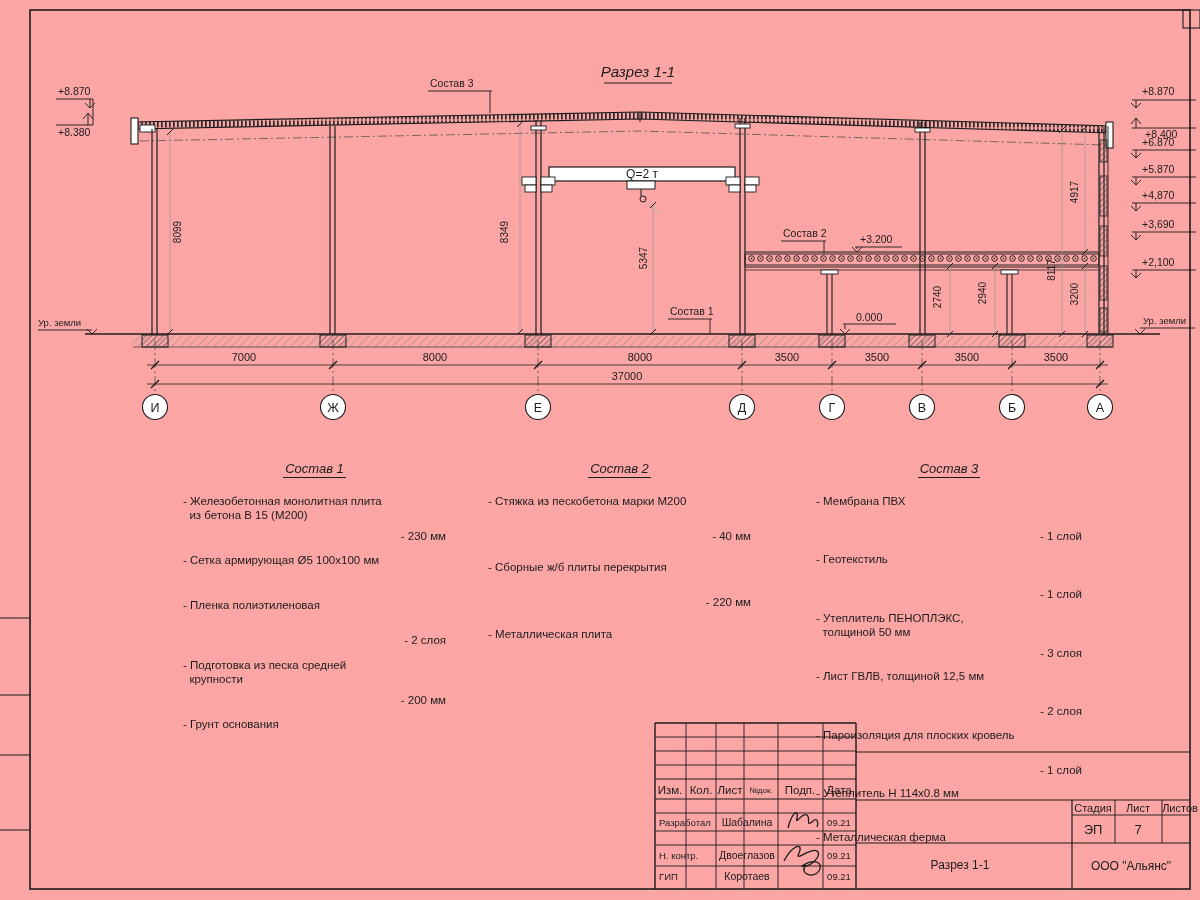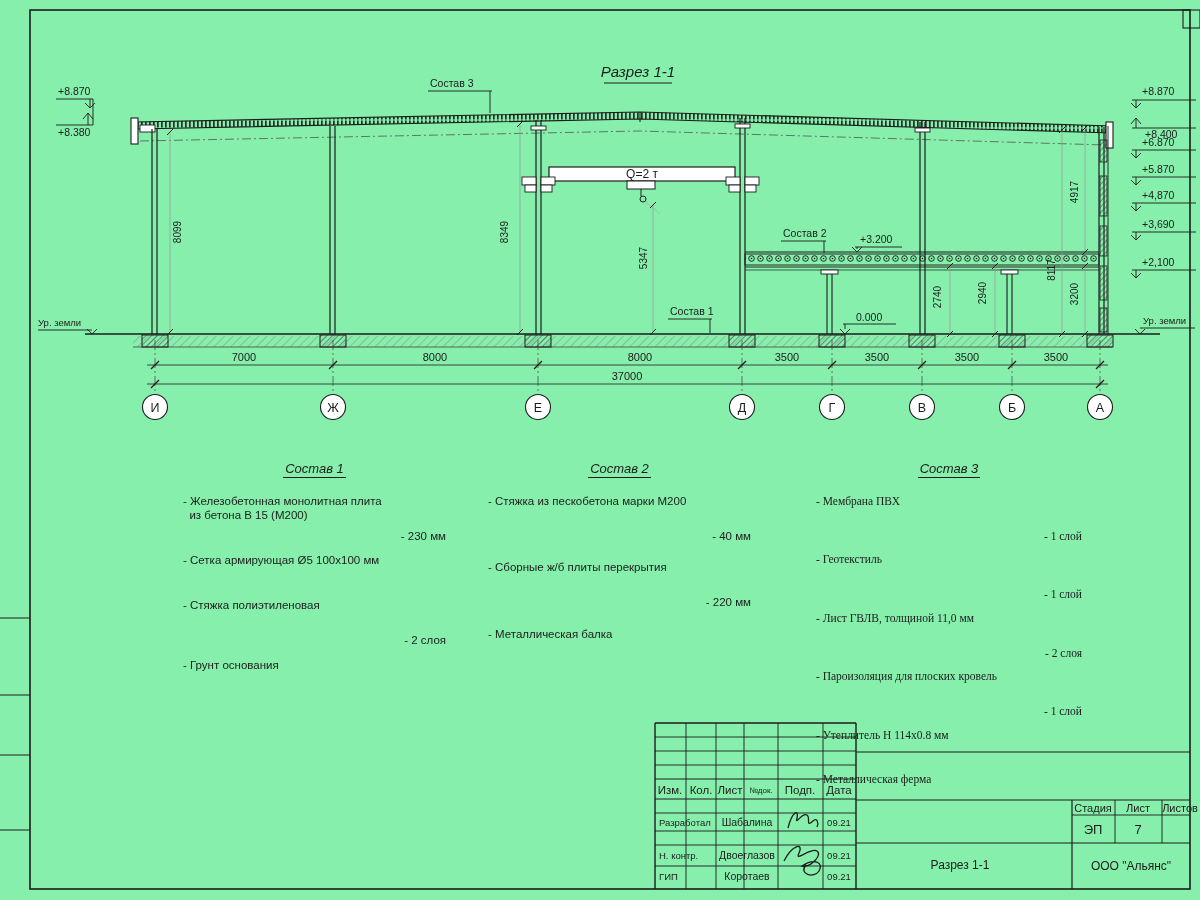--- a/index.html
+++ b/index.html
@@ -1,28 +1,28 @@
 <!DOCTYPE html>
 <html><head>
 <meta charset="utf-8">
 <style>
   html,body{margin:0;padding:0;background:#ffffff;}
-  #sheet{position:relative;width:1200px;height:900px;background:#86efac;overflow:hidden;
+  #sheet{position:relative;width:1200px;height:900px;background:#fca5a5;overflow:hidden;
          font-family:"Liberation Sans", sans-serif;color:#1c1c1c;}
   #draw-svg{position:absolute;left:0;top:0;}
   .abs{position:absolute;}
   .list-block{width:263px;font-size:11.5px;color:#1c1c1c;}
   .list-title{text-align:center;font-style:italic;font-size:13px;margin-bottom:18px;}
   .list-title span{border-bottom:1px solid #1c1c1c;padding:0 2px 1px 2px;}
   .li{display:flex;justify-content:space-between;gap:6px;line-height:1.25;}
   .li-t{white-space:pre-line;}
   .li-v{white-space:nowrap;align-self:flex-end;margin-top:35px;}
   .s1 .li{margin-bottom:10px;}
   .s2 .li{margin-bottom:17px;gap:12px;}
-  .s3 .li{margin-bottom:9px;font-family:Liberation Serif, serif;}
+  .s3 .li{margin-bottom:9px;}
   svg text{fill:#1c1c1c;font-family:"Liberation Sans", sans-serif;}
 </style>
 </head>
 <body>
 
 <div id="sheet">
 
 <svg id="draw-svg" width="1200" height="900" viewBox="0 0 1200 900">
   <defs>
     <pattern id="hatchL" width="6" height="6" patternUnits="userSpaceOnUse" patternTransform="rotate(45)">
@@ -371,57 +371,67 @@
   <div class="li">
         <div class="li-t">- Железобетонная  монолитная плита
 &nbsp;&nbsp;из бетона В 15 (М200)</div>
         <div class="li-v">- 230 мм</div>
       </div>
   <div class="li">
         <div class="li-t">- Сетка армирующая Ø5 100х100 мм</div>
         <div class="li-v"></div>
       </div>
   <div class="li">
-        <div class="li-t">- Стяжка полиэтиленовая</div>
+        <div class="li-t">- Пленка полиэтиленовая</div>
         <div class="li-v">- 2 слоя</div>
+      </div>
+  <div class="li">
+        <div class="li-t">- Подготовка из песка средней
+&nbsp;&nbsp;крупности</div>
+        <div class="li-v">- 200 мм</div>
       </div>
   <div class="li">
         <div class="li-t">- Грунт основания</div>
         <div class="li-v"></div>
       </div>
 </div>
 
 <div class="abs list-block s2" style="left:488px;top:461px;">
   <div class="list-title"><span>Состав 2</span></div>
   <div class="li">
         <div class="li-t">- Стяжка из пескобетона марки М200</div>
         <div class="li-v">- 40 мм</div>
       </div>
   <div class="li">
         <div class="li-t">- Сборные ж/б плиты перекрытия</div>
         <div class="li-v">- 220 мм</div>
       </div>
   <div class="li">
-        <div class="li-t">- Металлическая балка</div>
+        <div class="li-t">- Металлическая плита</div>
         <div class="li-v"></div>
       </div>
 </div>
 
 <div class="abs list-block s3" style="left:816px;top:461px;width:266px;">
   <div class="list-title"><span>Состав 3</span></div>
   <div class="li">
         <div class="li-t">- Мембрана ПВХ</div>
         <div class="li-v">- 1 слой</div>
       </div>
   <div class="li">
         <div class="li-t">- Геотекстиль</div>
         <div class="li-v">- 1 слой</div>
       </div>
   <div class="li">
-        <div class="li-t">- Лист ГВЛВ, толщиной 11,0 мм</div>
+        <div class="li-t">- Утеплитель ПЕНОПЛЭКС,
+&nbsp;&nbsp;толщиной 50 мм</div>
+        <div class="li-v">- 3 слоя</div>
+      </div>
+  <div class="li">
+        <div class="li-t">- Лист ГВЛВ, толщиной 12,5 мм</div>
         <div class="li-v">- 2 слоя</div>
       </div>
   <div class="li">
         <div class="li-t">- Пароизоляция для плоских кровель</div>
         <div class="li-v">- 1 слой</div>
       </div>
   <div class="li">
         <div class="li-t">- Утеплитель Н 114х0.8 мм</div>
         <div class="li-v"></div>
       </div>

